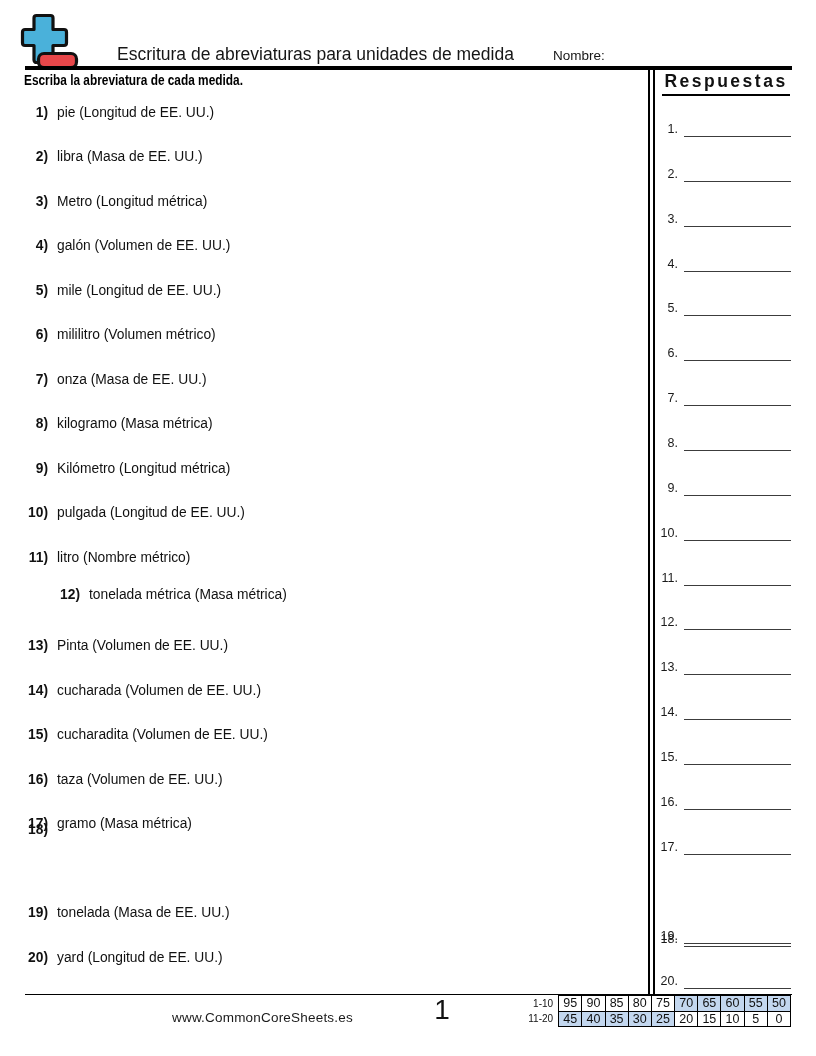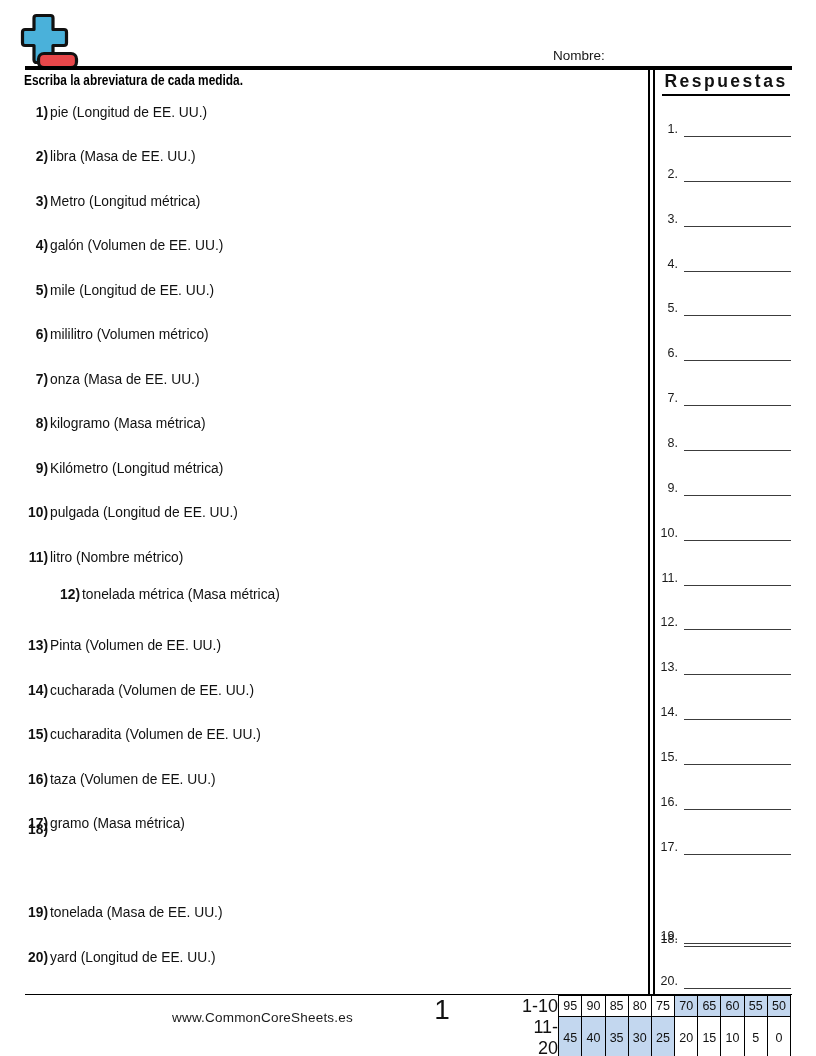--- a/index.html
+++ b/index.html
@@ -36,21 +36,21 @@
     white-space: nowrap;
   }
 
   
   .q-row {
     position: absolute; left: 0; width: 640px; height: 18px;
     display: flex; align-items: baseline;
     font-size: 13.8px; line-height: 18px;
   }
   .q-num { width: 48px; text-align: right; font-weight: 700; flex: 0 0 48px; }
-  .q-text { margin-left: 2px; font-weight: 400; white-space: nowrap; }
+  .q-text { margin-left: 9px; font-weight: 400; white-space: nowrap; }
 
   
   .divider-double {
     position: absolute; left: 648px; top: 66px; height: 929px;
     width: 7px; border-left: 2px solid #000; border-right: 2.5px solid #000;
   }
 
   
   .answers-title {
     position: absolute; left: 660px; top: 71px; width: 132px;
@@ -102,34 +102,35 @@
   .score-table {
     position: absolute; right: 25px; top: 995px;
     border-collapse: collapse; table-layout: fixed;
   }
   .score-table td {
     border: 1.6px solid #000; width: 23.2px; height: 15.5px;
     text-align: center; vertical-align: middle;
     font-size: 12.5px; color: #111; padding: 0;
   }
   .score-table td.lbl {
-    border: none; width: 44px; text-align: right; 
-    background: #fff; font-size: 18px;
+    border: none; width: 44px; text-align: right; padding-right: 5px;
+    background: #fff; font-size: 10px;
   }
 </style>
 </head>
 <body>
 
 <div class="page">
 
   <svg class="logo" width="62" height="58" viewBox="0 0 62 58">
     <path d="M16.5,2.5 h14 a2.5,2.5 0 0 1 2.5,2.5 v11.5 h11 a2.5,2.5 0 0 1 2.5,2.5 v11 a2.5,2.5 0 0 1 -2.5,2.5 h-11 v14.5 a2.5,2.5 0 0 1 -2.5,2.5 h-14 a2.5,2.5 0 0 1 -2.5,-2.5 v-14.5 h-9 a2.5,2.5 0 0 1 -2.5,-2.5 v-11 a2.5,2.5 0 0 1 2.5,-2.5 h9 v-11.5 a2.5,2.5 0 0 1 2.5,-2.5 z" fill="#4ab1da" stroke="#111" stroke-width="3.2" stroke-linejoin="round"></path>
     <rect x="18.5" y="40.5" width="38" height="14" rx="5.5" fill="#e8474a" stroke="#111" stroke-width="3.2"></rect>
   </svg>
 
+  <div class="page-title">Escritura de abreviaturas para unidades de medida</div>
   <div class="name-label">Nombre:</div>
   <div class="header-rule"></div>
   <div class="instruction">Escriba la abreviatura de cada medida.</div>
 
   <div id="questions-list">
       <div class="q-row" style="top: 104px;">
         <span class="q-num">1)</span>
         <span class="q-text">pie (Longitud de EE. UU.)</span>
       </div>
       <div class="q-row" style="top: 148.45px;">

